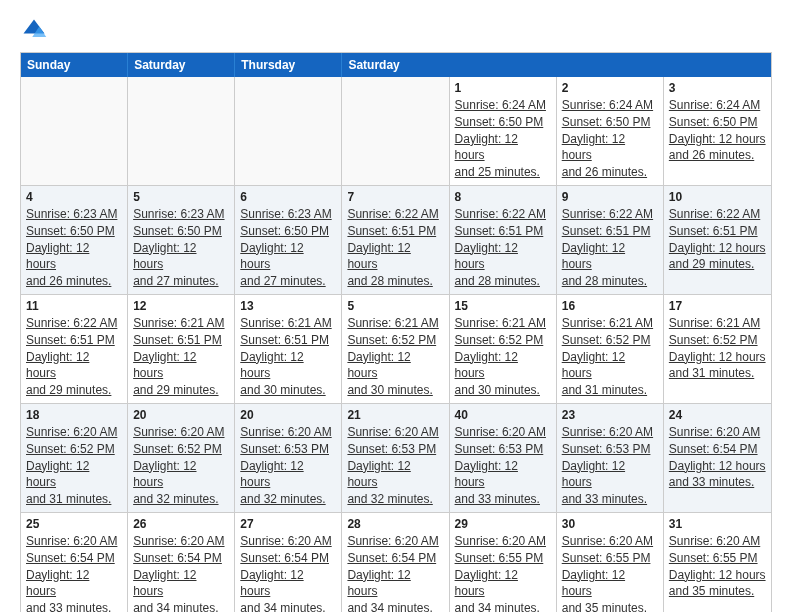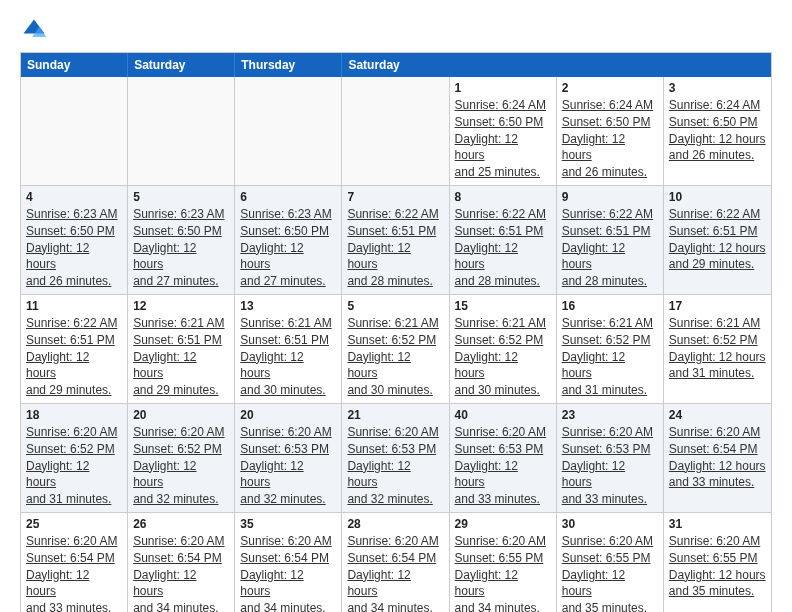--- a/index.html
+++ b/index.html
@@ -246,21 +246,21 @@
         <div class="cal-row">
           <div class="cal-cell">
             <div class="day-num">25</div>
             <div class="cell-info">Sunrise: 6:20 AM<br>Sunset: 6:54 PM<br>Daylight: 12 hours<br>and 33 minutes.</div>
           </div>
           <div class="cal-cell">
             <div class="day-num">26</div>
             <div class="cell-info">Sunrise: 6:20 AM<br>Sunset: 6:54 PM<br>Daylight: 12 hours<br>and 34 minutes.</div>
           </div>
           <div class="cal-cell">
-            <div class="day-num">35</div>
+            <div class="day-num">27</div>
             <div class="cell-info">Sunrise: 6:20 AM<br>Sunset: 6:54 PM<br>Daylight: 12 hours<br>and 34 minutes.</div>
           </div>
           <div class="cal-cell">
             <div class="day-num">28</div>
             <div class="cell-info">Sunrise: 6:20 AM<br>Sunset: 6:54 PM<br>Daylight: 12 hours<br>and 34 minutes.</div>
           </div>
           <div class="cal-cell">
             <div class="day-num">29</div>
             <div class="cell-info">Sunrise: 6:20 AM<br>Sunset: 6:55 PM<br>Daylight: 12 hours<br>and 34 minutes.</div>
           </div>

